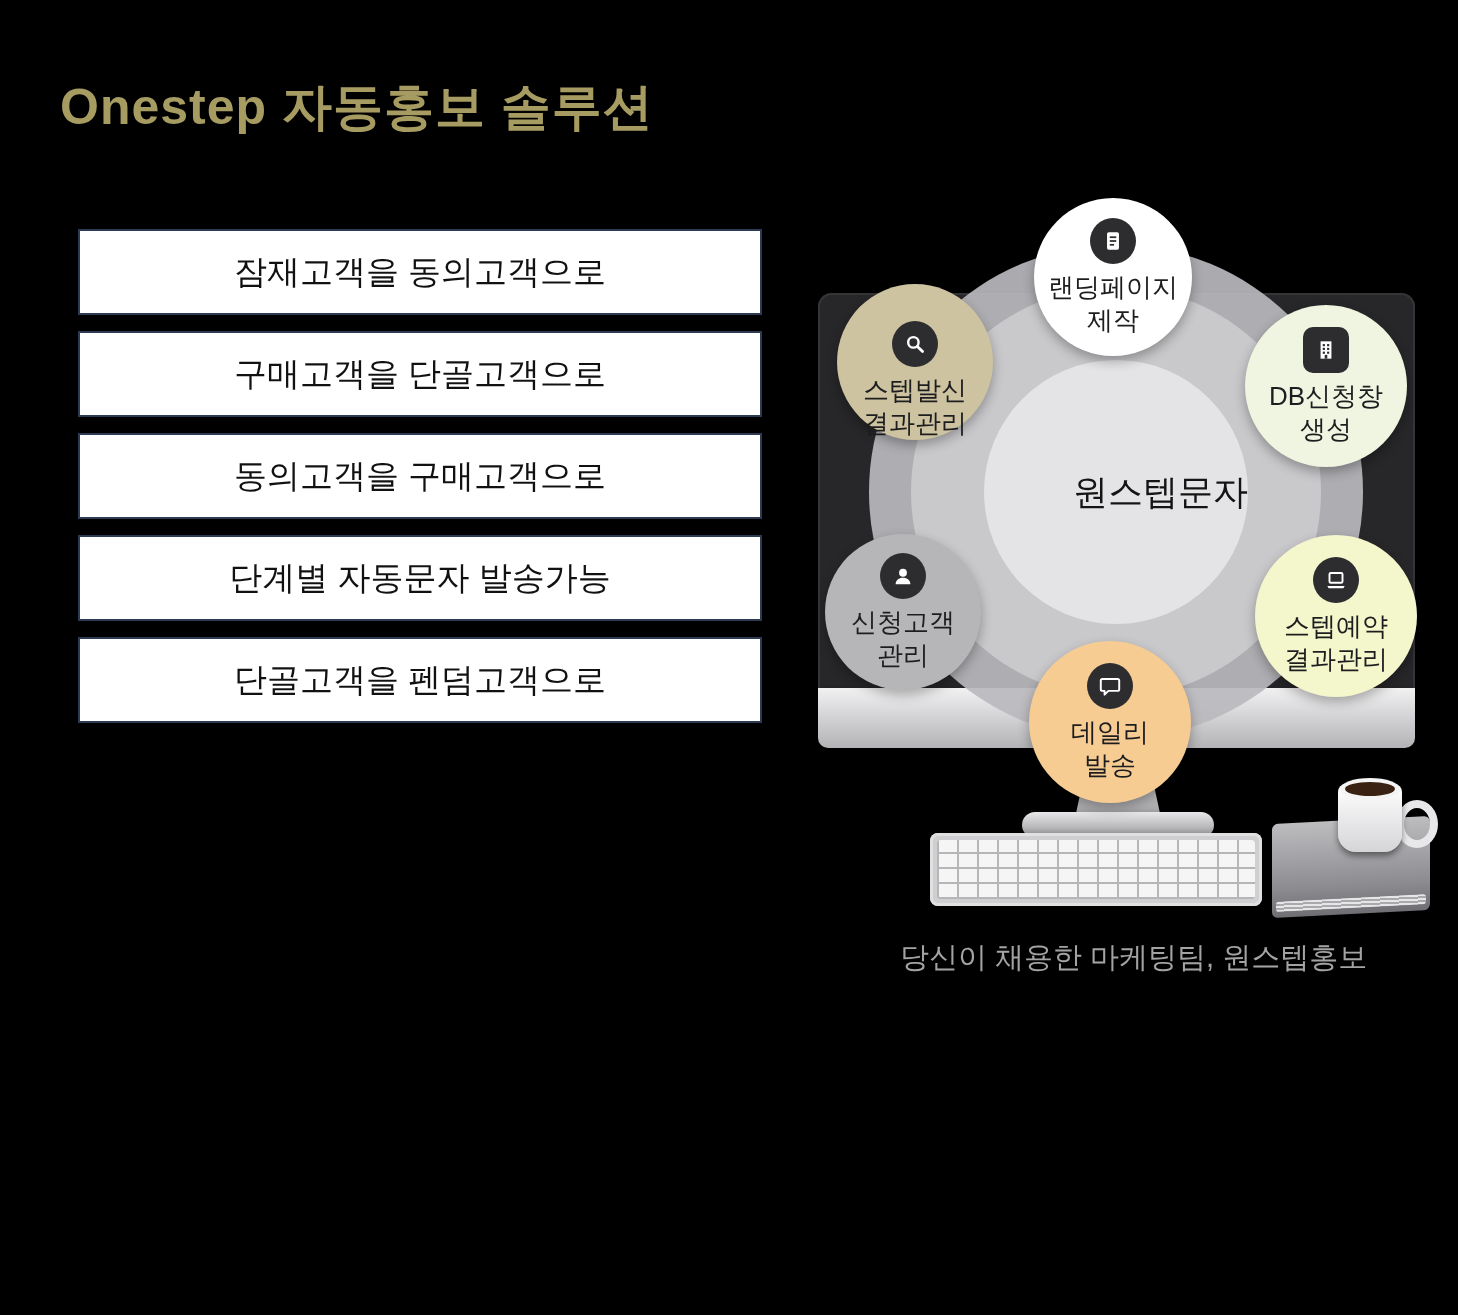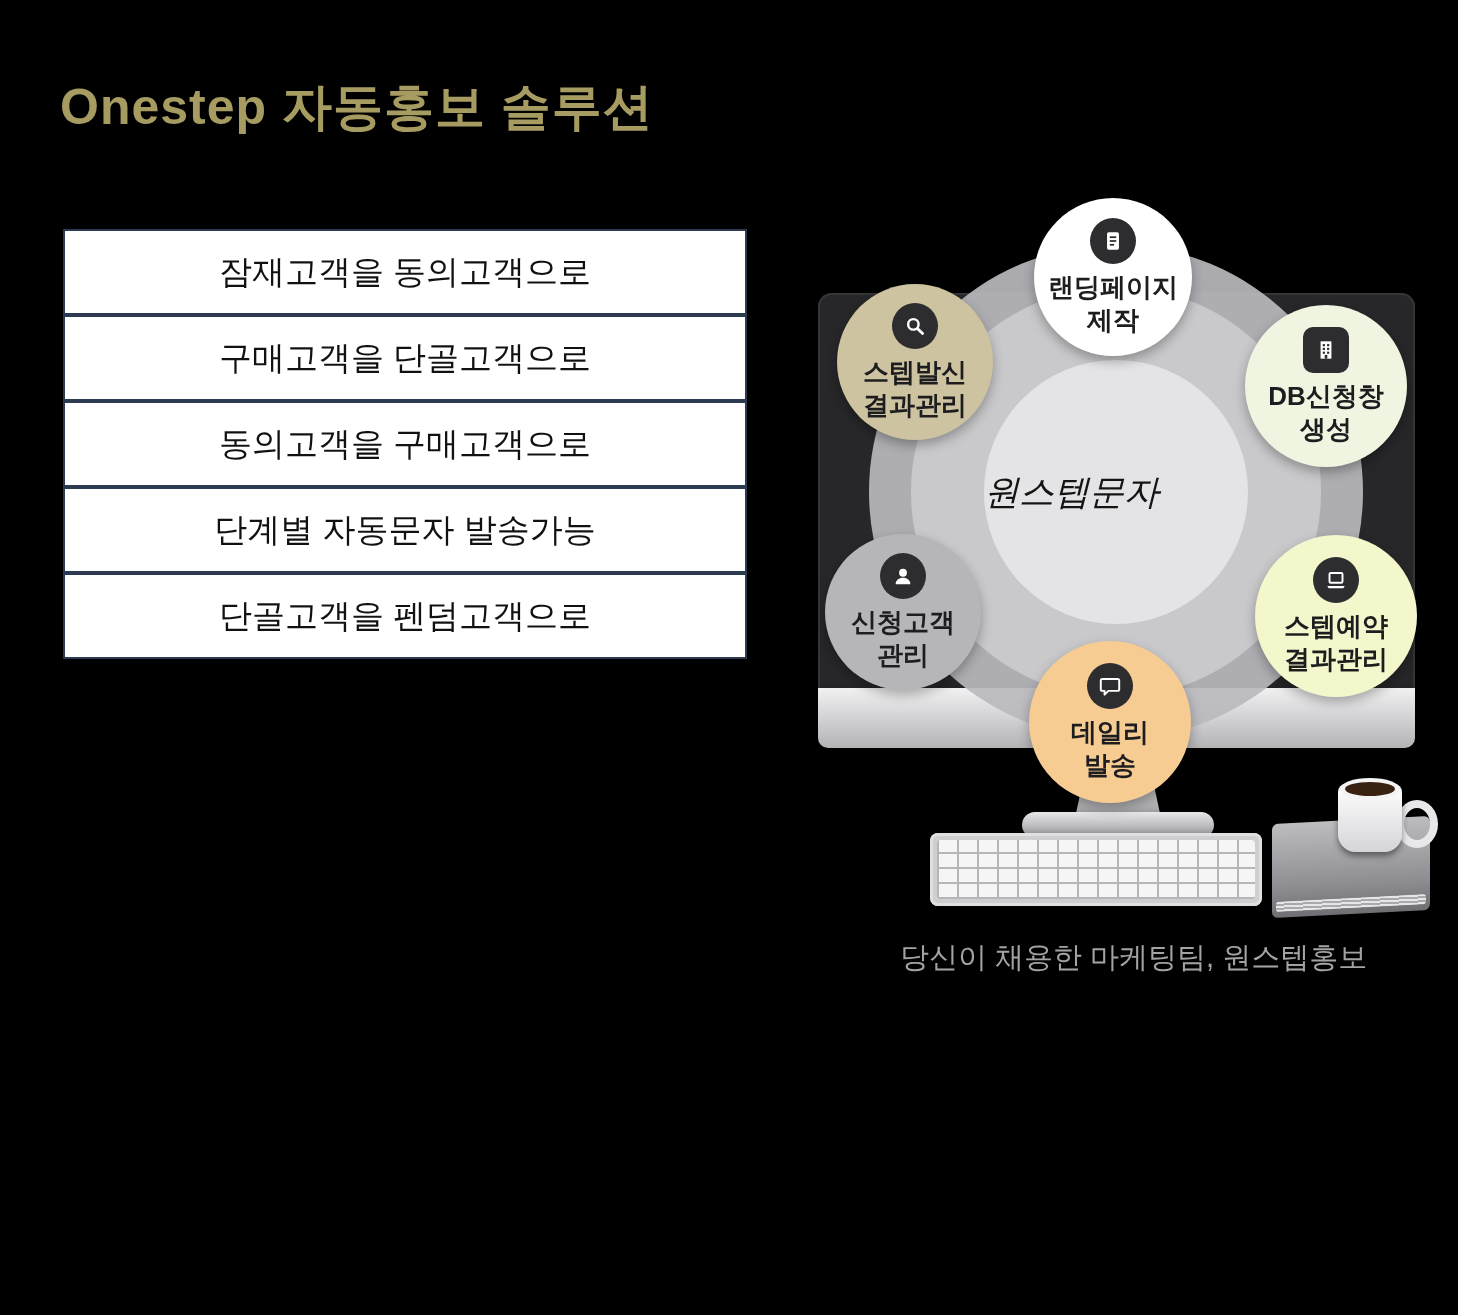--- a/index.html
+++ b/index.html
@@ -11,21 +11,21 @@
   .abs{position:absolute;}
 
   
   .title{
     left:60px;top:74px;font-size:50px;font-weight:bold;color:#a69b60;
     letter-spacing:1px;white-space:nowrap;
   }
 
   
   .feature-list{
-    left:63px;top:229px;width:684px;display:flex;flex-direction:column;
+    left:78px;top:229px;width:684px;display:flex;flex-direction:column;gap:16px;
   }
   .feature-box{
     height:86px;background:#ffffff;border:2px solid #2c3b52;box-sizing:border-box;
     display:flex;align-items:center;justify-content:center;
     font-size:33px;font-weight:500;color:#111;
   }
 
   
   .screen{
     left:818px;top:293px;width:597px;height:397px;background:#27272a;
@@ -46,37 +46,37 @@
     background:linear-gradient(180deg,#e8e8ea,#96969a);
     box-shadow:0 4px 8px rgba(0,0,0,.6);
   }
 
   
   .ring{border-radius:50%;}
   .ring-outer{left:869px;top:245px;width:494px;height:494px;background:rgba(186,186,190,.92);}
   .ring-mid{left:911px;top:287px;width:410px;height:410px;background:#c9c9cc;}
   .ring-inner{
     left:984px;top:360px;width:264px;height:264px;background:#e4e4e6;
-    display:flex;align-items:center;justify-content:flex-start;font-style:italic;
+    display:flex;align-items:center;justify-content:flex-end;
   }
   .center-label{font-size:35px;font-weight:500;color:#141414;}
 
   
   .badge{
     border-radius:50%;display:flex;flex-direction:column;align-items:center;justify-content:center;
     text-align:center;box-shadow:0 5px 12px rgba(0,0,0,.30);
-    font-size:26px;color:#1d1d1f;line-height:33px;font-weight:700;
+    font-size:26px;color:#1d1d1f;line-height:33px;font-weight:400;
   }
   .chip{
     width:46px;height:46px;border-radius:50%;background:#2d2d30;
     display:flex;align-items:center;justify-content:center;margin-bottom:7px;
   }
   .chip.square{border-radius:10px;}
   .badge-0{left:1034px;top:198px;width:158px;height:158px;}
-  .badge-1{left:837px;top:284px;width:156px;height:156px;}
+  .badge-1{left:837px;top:284px;width:156px;height:156px;justify-content:flex-end;}
   .badge-2{left:1245px;top:305px;width:162px;height:162px;}
   .badge-3{left:825px;top:534px;width:156px;height:156px;}
   .badge-4{left:1255px;top:535px;width:162px;height:162px;}
   .badge-5{left:1029px;top:641px;width:162px;height:162px;}
 
   
   .keyboard{
     left:930px;top:833px;width:332px;height:73px;background:#cfcfd2;border-radius:8px;
     box-shadow:inset 0 0 0 3px #e0e0e1,0 4px 8px rgba(0,0,0,.5);
   }

